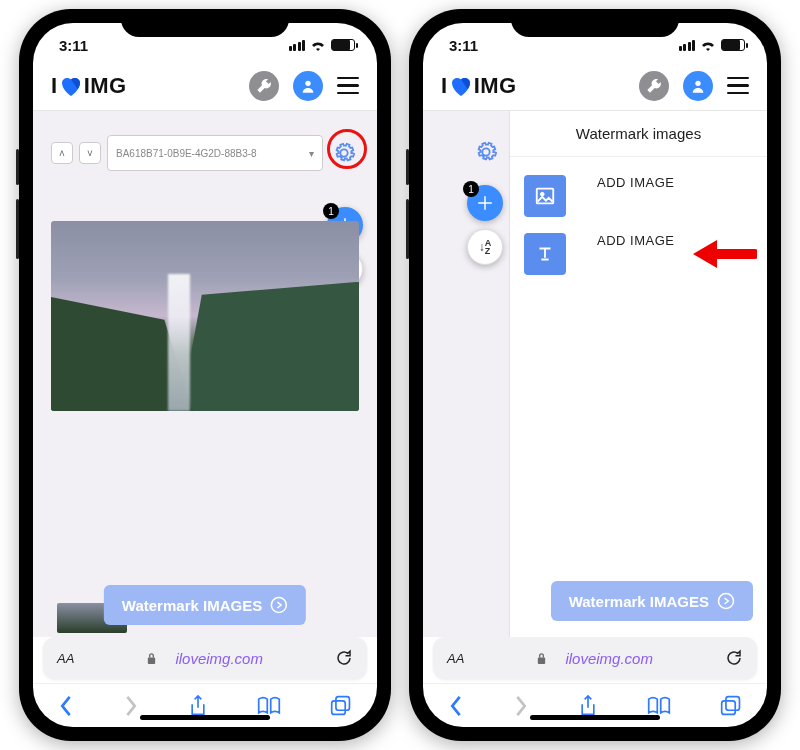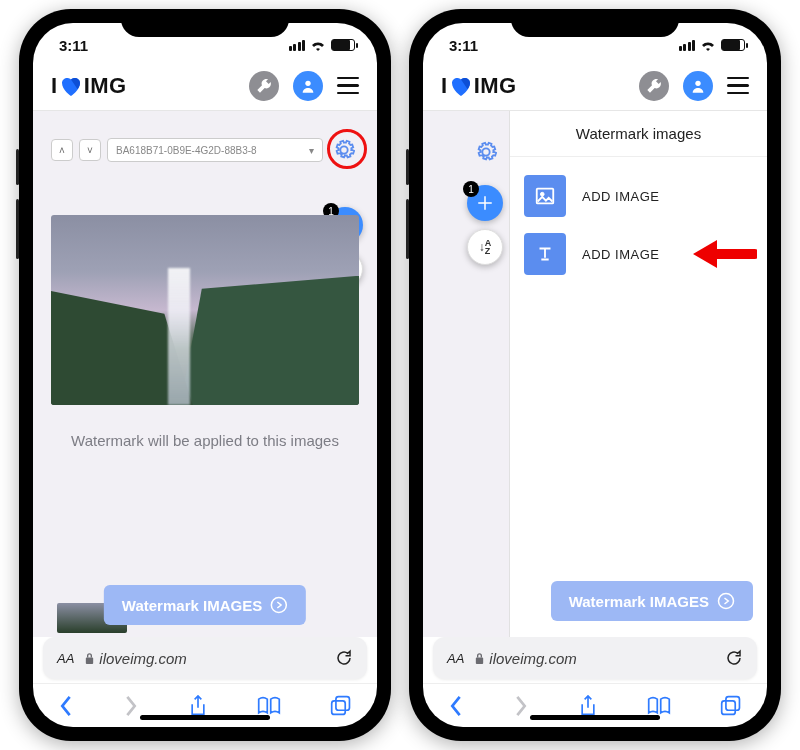--- a/index.html
+++ b/index.html
@@ -59,21 +59,21 @@
   .wrench-btn { background:#8e8e93; }
   .user-btn { background:#3b8cff; }
   .hamburger { display:flex; flex-direction:column; gap:5px; cursor:pointer;}
   .hamburger span { width:22px; height:2.5px; background:#111; border-radius:2px;}
 
   .content { flex:1; background:#f2f0f5; position:relative; overflow:hidden;}
   .content-inner { padding: 24px 18px 0; }
 
   .file-bar { display:flex; align-items:center; gap:6px; margin-bottom:8px;}
   .nav-btn { width:22px; height:22px; border:1px solid #ccc; border-radius:4px; background:#fff; display:flex; align-items:center; justify-content:center; font-size:10px; color:#666; cursor:pointer;}
-  .file-chip { flex:1; height:24px; border:1px solid #ccc; border-radius:4px; background:#fff; display:flex; align-items:center; padding:0 8px; font-size:10px; color:#888; overflow:hidden; white-space:nowrap; text-overflow:ellipsis; cursor:pointer;}
+  .file-chip { flex:1; height:36px; border:1px solid #ccc; border-radius:4px; background:#fff; display:flex; align-items:center; padding:0 8px; font-size:10px; color:#888; overflow:hidden; white-space:nowrap; text-overflow:ellipsis; cursor:pointer;}
   .file-chip::after { content:"▾"; margin-left:auto; color:#888;}
   .gear-btn { width:30px; height:30px; border-radius:50%; display:flex; align-items:center; justify-content:center; color:#5b8def; cursor:pointer; position:relative;}
   .gear-btn svg { width:22px; height:22px; }
 
   .highlight-circle { position:absolute; width:40px; height:40px; border:3px solid #e11; border-radius:50%; pointer-events:none; }
 
   .fab { position:absolute; right:14px; width:36px; height:36px; border-radius:50%; background:#3b8cff; display:flex; align-items:center; justify-content:center; color:#fff; cursor:pointer; box-shadow:0 2px 6px rgba(0,0,0,0.25);}
   .fab-add { top:96px; }
   .fab-sort { top:140px; background:#fff; color:#333; font-weight:700; font-size:12px; border:1px solid #ddd;}
   .fab-badge { position:absolute; top:-4px; left:-4px; width:16px; height:16px; border-radius:50%; background:#000; color:#fff; font-size:10px; display:flex; align-items:center; justify-content:center;}
@@ -100,21 +100,21 @@
   .thumb-strip { position:absolute; bottom:4px; left:24px; width:70px; height:30px; background:linear-gradient(180deg,#8b8fa3,#2a3f2b); border-radius:2px; }
 
   
   .side-panel {
     position:absolute; top:0; right:0; bottom:0; width:75%;
     background:#fff; border-left:1px solid #e1e1e1;
     display:flex; flex-direction:column;
   }
   .side-panel-title { text-align:center; padding:14px 8px; font-size:15px; color:#222; border-bottom:1px solid #eee;}
   .panel-body { padding:18px 14px; display:flex; flex-direction:column; gap:16px;}
-  .panel-item { display:flex; align-items:center; gap:16px; cursor:pointer; position:relative;}
+  .panel-item { display:flex; gap:31px; cursor:pointer; position:relative;}
   .panel-item .sq { width:42px; height:42px; background:#5b8def; border-radius:4px; display:flex; align-items:center; justify-content:center;}
   .panel-item .sq svg { width:22px; height:22px; fill:#fff; stroke:#fff;}
   .panel-item .lbl { font-size:13px; letter-spacing:0.5px; color:#222;}
 
   .arrow-callout {
     position:absolute; right:-4px; top:50%; transform:translateY(-50%);
     pointer-events:none;
   }
 
   .left-sliver { position:absolute; left:0; top:0; bottom:0; width:25%; background:#f2f0f5; }
@@ -123,21 +123,21 @@
   .left-sliver .fab-sort { right:6px; top:118px;}
 
   
   .url-bar {
     height:42px; margin:0 10px 4px; border-radius:12px; background:#f1f1f3;
     display:flex; align-items:center; padding:0 14px; gap:10px; font-size:15px; color:#222;
     box-shadow: 0 1px 3px rgba(0,0,0,0.08);
     font-style: italic;
   }
   .url-bar .aa { font-size:13px; cursor:pointer; color:#222;}
-  .url-bar .domain { flex:1; text-align:center; display:flex; align-items:center; gap:4px; color:#404040;}
+  .url-bar .domain { flex:1; text-align:center; display:flex; justify-content:center; align-items:center; gap:18px; color:#8b5cf6;}
   .url-bar .reload { cursor:pointer; }
 
   .tab-bar { height:44px; display:flex; align-items:center; justify-content:space-around; border-top:1px solid #eee;}
   .tab-bar .nav-icon { color:#2f7bff; cursor:pointer; display:flex; align-items:center; justify-content:center;}
   .tab-bar .nav-icon.disabled { color:#c3c3c7; }
 
   .home-indicator { position:absolute; bottom:7px; left:50%; transform:translateX(-50%); width:130px; height:5px; background:#000; border-radius:3px;}
 
   svg { display:block; }
 </style>
@@ -221,21 +221,20 @@
           <span>↓</span>
             <span style="font-size:9px; line-height:8px;">A<br>Z</span>
         </div>
 
         <div class="image-preview">
           <div class="cliff-r"></div>
           <div class="cliff-l"></div>
           <div class="waterfall"></div>
         </div>
 
-        <div class="caption">Watermark will be applied to this images</div>
       </div>
 
       <div class="thumb-strip"></div>
       <div class="cta-btn">
         <span>Watermark IMAGES</span>
         <svg width="18" height="18" viewBox="0 0 24 24">
             <circle cx="12" cy="12" r="10" fill="none" stroke="#fff" stroke-width="2"></circle>
             <path d="M10 8l5 4-5 4" fill="none" stroke="#fff" stroke-width="2"></path>
           </svg>
       </div>

